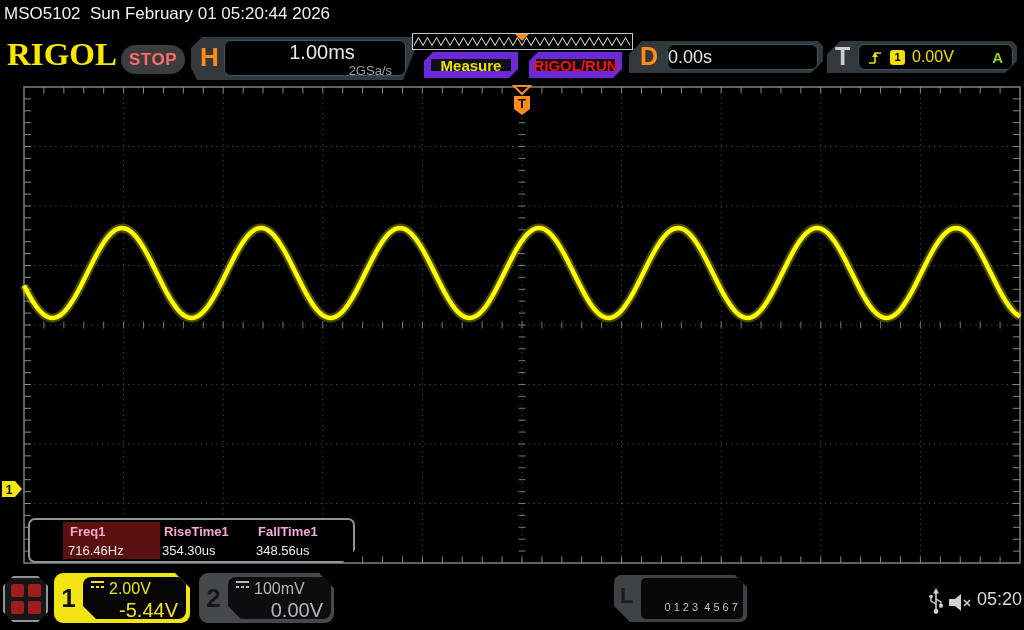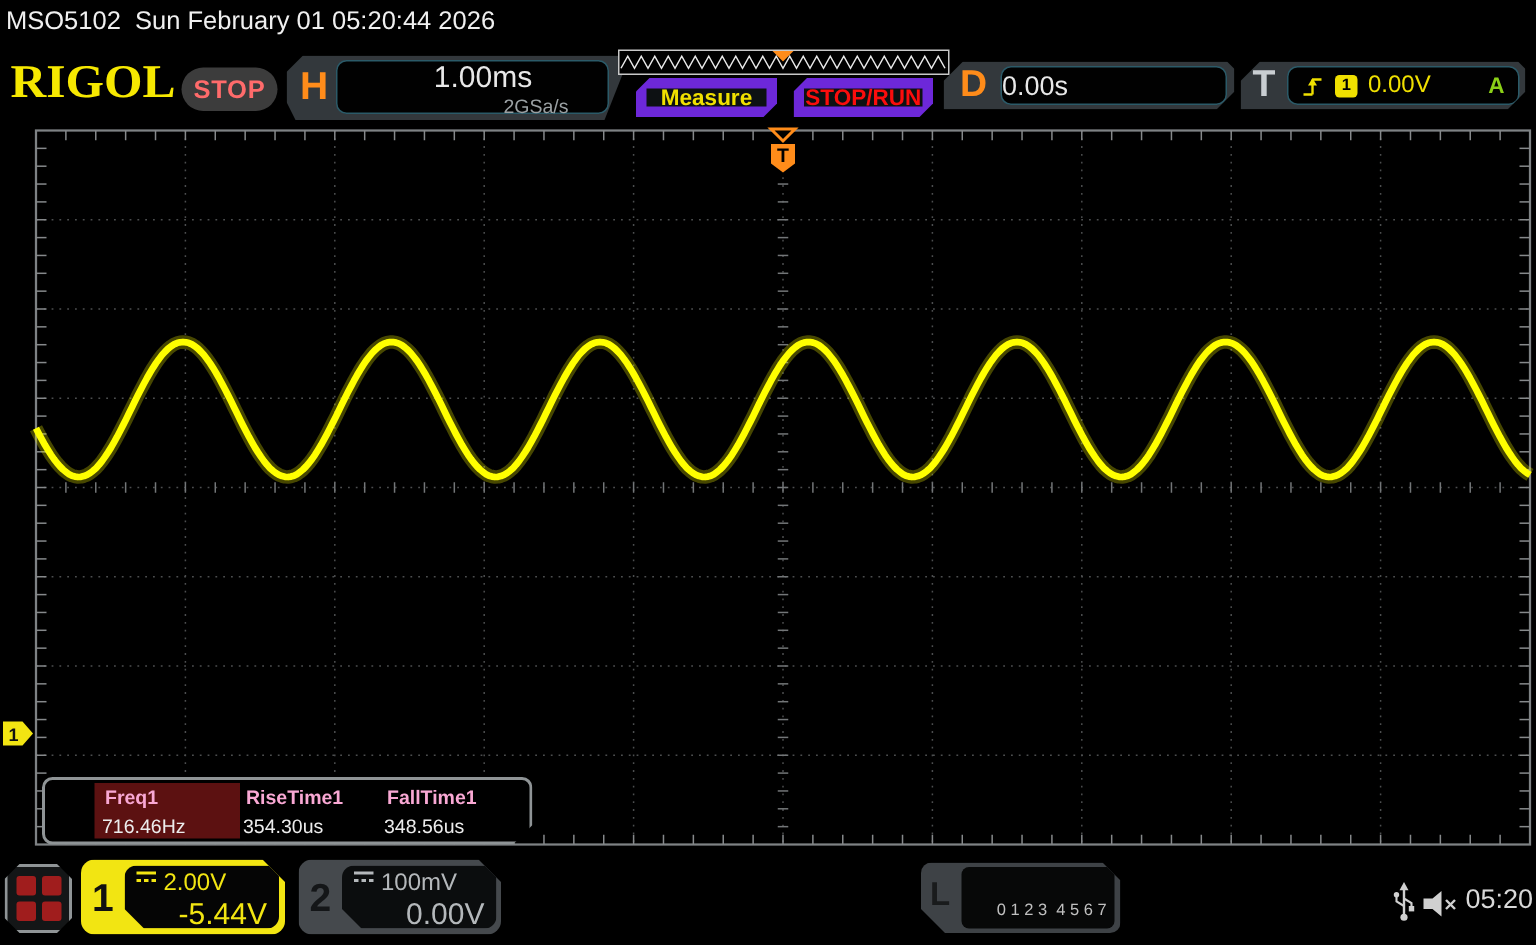--- a/index.html
+++ b/index.html
@@ -17,21 +17,21 @@
              display:flex;align-items:center;justify-content:center;color:#ff6b6b;
              font-weight:bold;font-size:17px;letter-spacing:.5px;}
   .panel{background:#33383c;}
   #h-panel{left:191px;top:37px;width:229px;height:43px;
            clip-path:polygon(11px 0,100% 0,calc(100% - 17px) 100%,6px 100%,0 calc(100% - 12px),0 11px);}
   .panel-letter{font-weight:bold;color:#ff8c1a;}
   #h-label{left:9px;top:5px;font-size:26px;}
   .innerbox{background:#010101;border:1px solid #2b5a68;border-radius:7px;box-sizing:border-box;}
   #h-inner{left:33px;top:3px;width:182px;height:36px;display:flex;align-items:center;flex-direction:column;}
   #h-timebase{margin-left:14px;font-size:20px;color:#e8e8e8;}
-  #h-rates{margin-left:auto;margin-right:26px;text-align:right;font-size:13px;color:#9aa0a3;line-height:1.15;}
+  #h-rates{margin-left:auto;margin-right:13px;text-align:right;font-size:13px;color:#9aa0a3;line-height:1.15;}
 
   #preview-strip{left:412px;top:33px;width:221px;height:17px;border:1px solid #c8c8c8;
                  background:#000;box-sizing:border-box;}
   .chamfbtn{background:#0d1113;border:7px solid #6d28d9;box-sizing:border-box;
             display:flex;align-items:center;justify-content:center;font-weight:bold;font-size:15px;
             clip-path:polygon(9px 0,100% 0,100% calc(100% - 9px),calc(100% - 9px) 100%,0 100%,0 9px);}
   #measure-btn{left:424px;top:52px;width:94px;height:26px;color:#f0e000;}
   #stoprun-btn{left:529px;top:52px;width:93px;height:26px;color:#fb0d0d;}
 
   #d-panel{left:629px;top:41px;width:194px;height:32px;
@@ -107,21 +107,21 @@
   </div>
 
   <div id="preview-strip" class="abs">
     <svg width="219" height="15">
       <polyline id="zigzag" fill="none" stroke="#e8e8e8" stroke-width="1" points="1,11.5 5.5,3.5 10,11.5 14.5,3.5 19,11.5 23.5,3.5 28,11.5 32.5,3.5 37,11.5 41.5,3.5 46,11.5 50.5,3.5 55,11.5 59.5,3.5 64,11.5 68.5,3.5 73,11.5 77.5,3.5 82,11.5 86.5,3.5 91,11.5 95.5,3.5 100,11.5 104.5,3.5 109,11.5 113.5,3.5 118,11.5 122.5,3.5 127,11.5 131.5,3.5 136,11.5 140.5,3.5 145,11.5 149.5,3.5 154,11.5 158.5,3.5 163,11.5 167.5,3.5 172,11.5 176.5,3.5 181,11.5 185.5,3.5 190,11.5 194.5,3.5 199,11.5 203.5,3.5 208,11.5 212.5,3.5 217,11.5"></polyline>
       <polygon points="102,0 116,0 109,7" fill="#ff8c1a"></polygon>
     </svg>
   </div>
 
   <div id="measure-btn" class="abs chamfbtn">Measure</div>
-  <div id="stoprun-btn" class="abs chamfbtn">STOP/RUN</div>
+  <div id="stoprun-btn" class="abs chamfbtn">RIGOL/RUN</div>
 
   <div id="d-panel" class="abs panel">
     <div id="d-label" class="abs panel-letter">D</div>
     <div id="d-inner" class="abs innerbox">0.00s</div>
   </div>
 
   <div id="t-panel" class="abs panel">
     <div id="t-label" class="abs">T</div>
     <div id="t-inner" class="abs innerbox">
       <svg width="15" height="15" viewBox="0 0 15 15">

